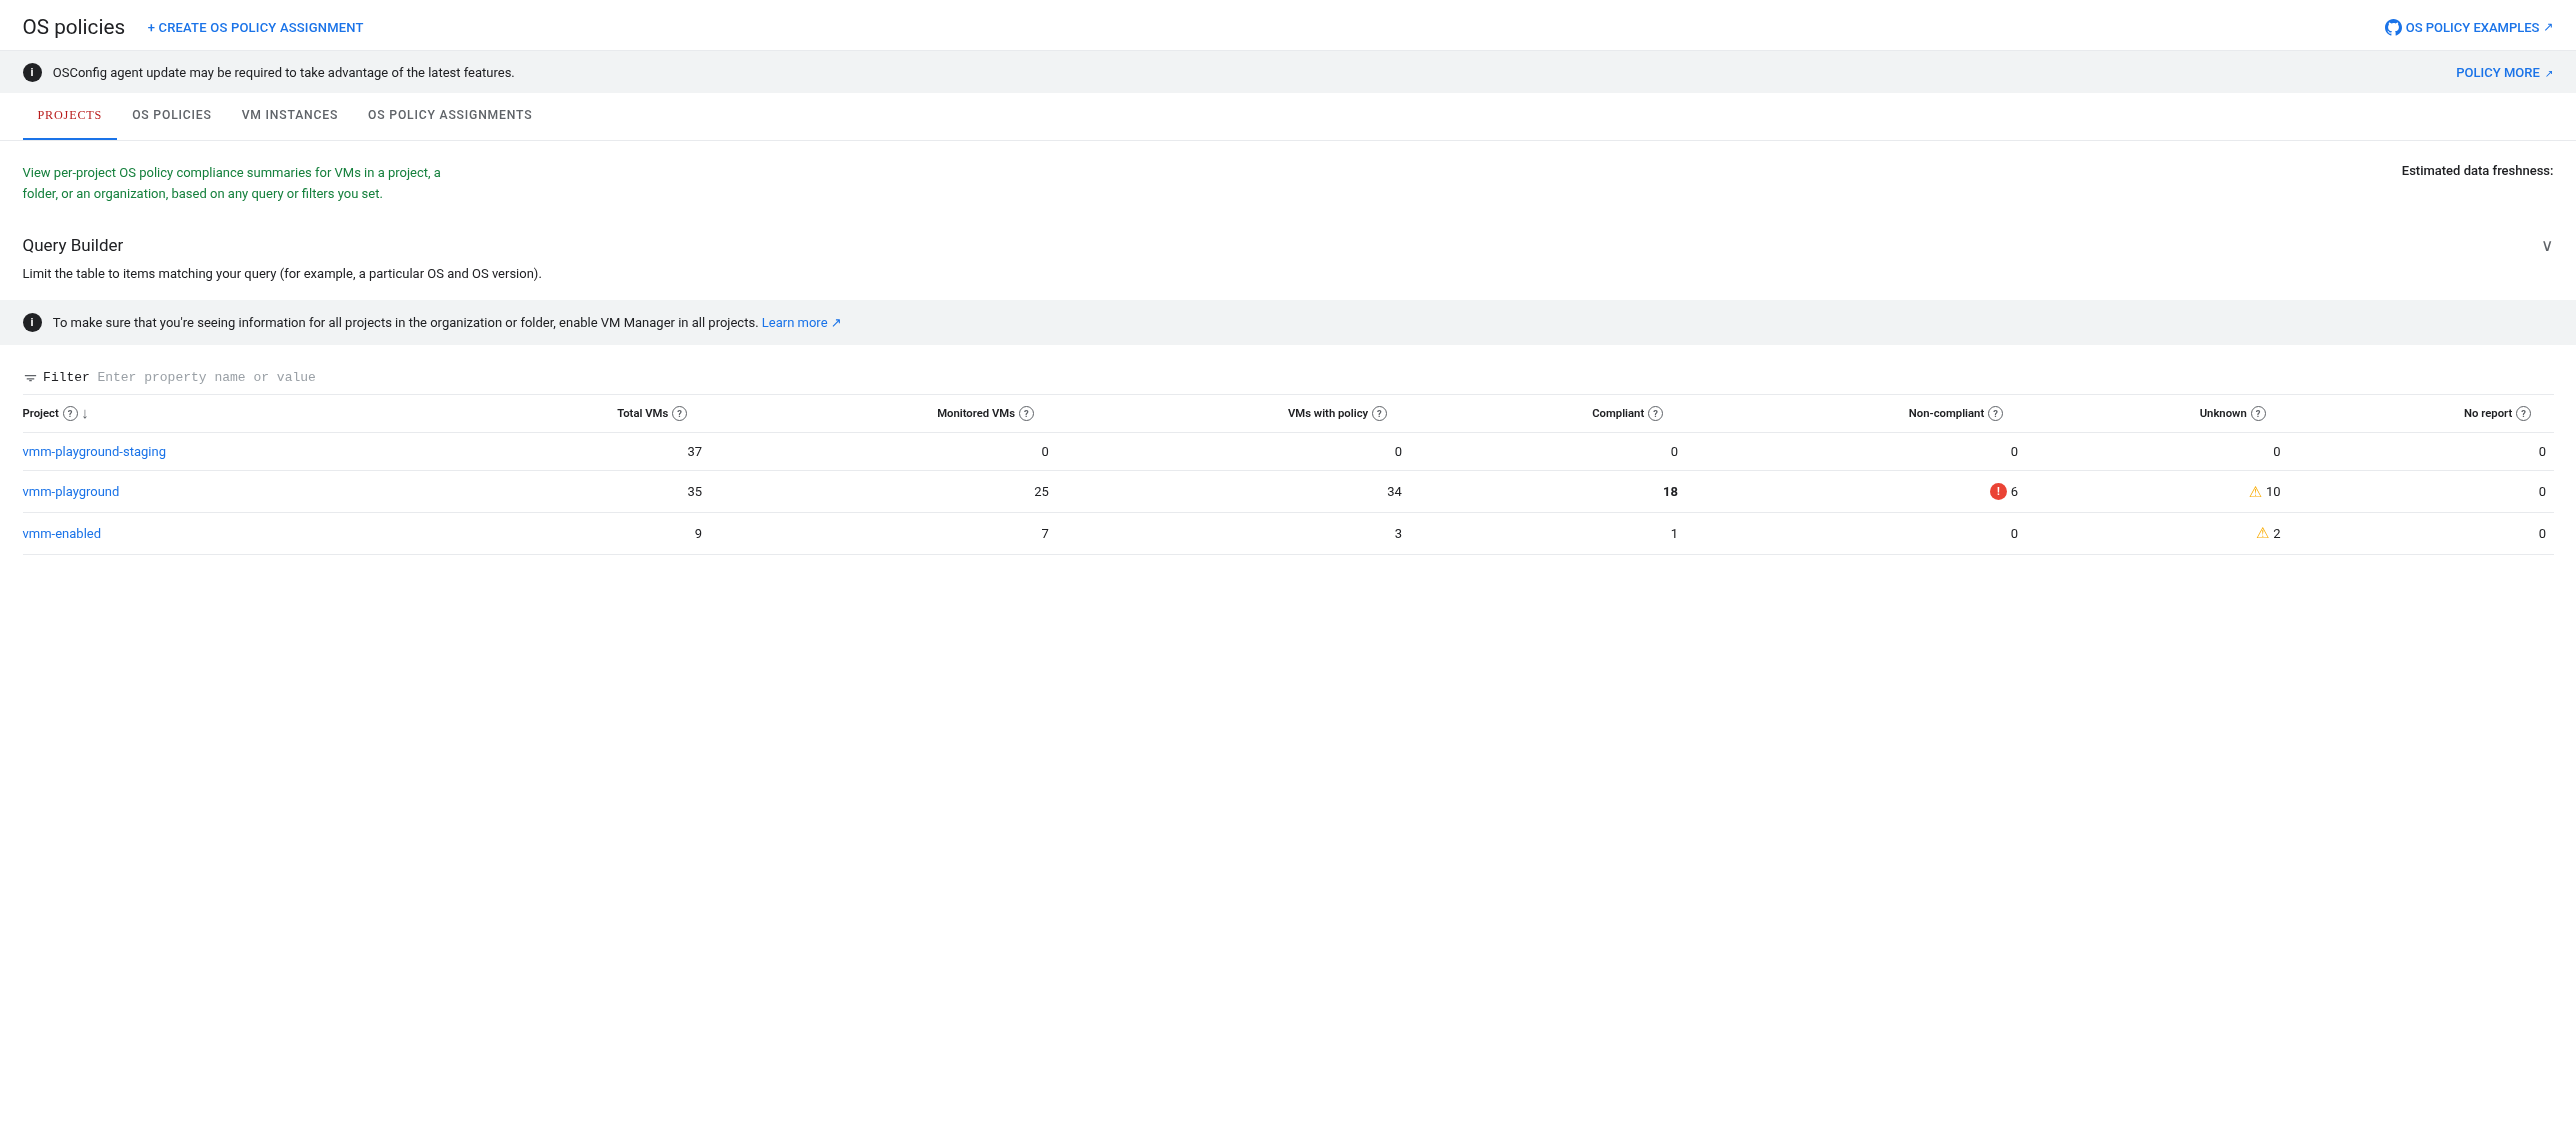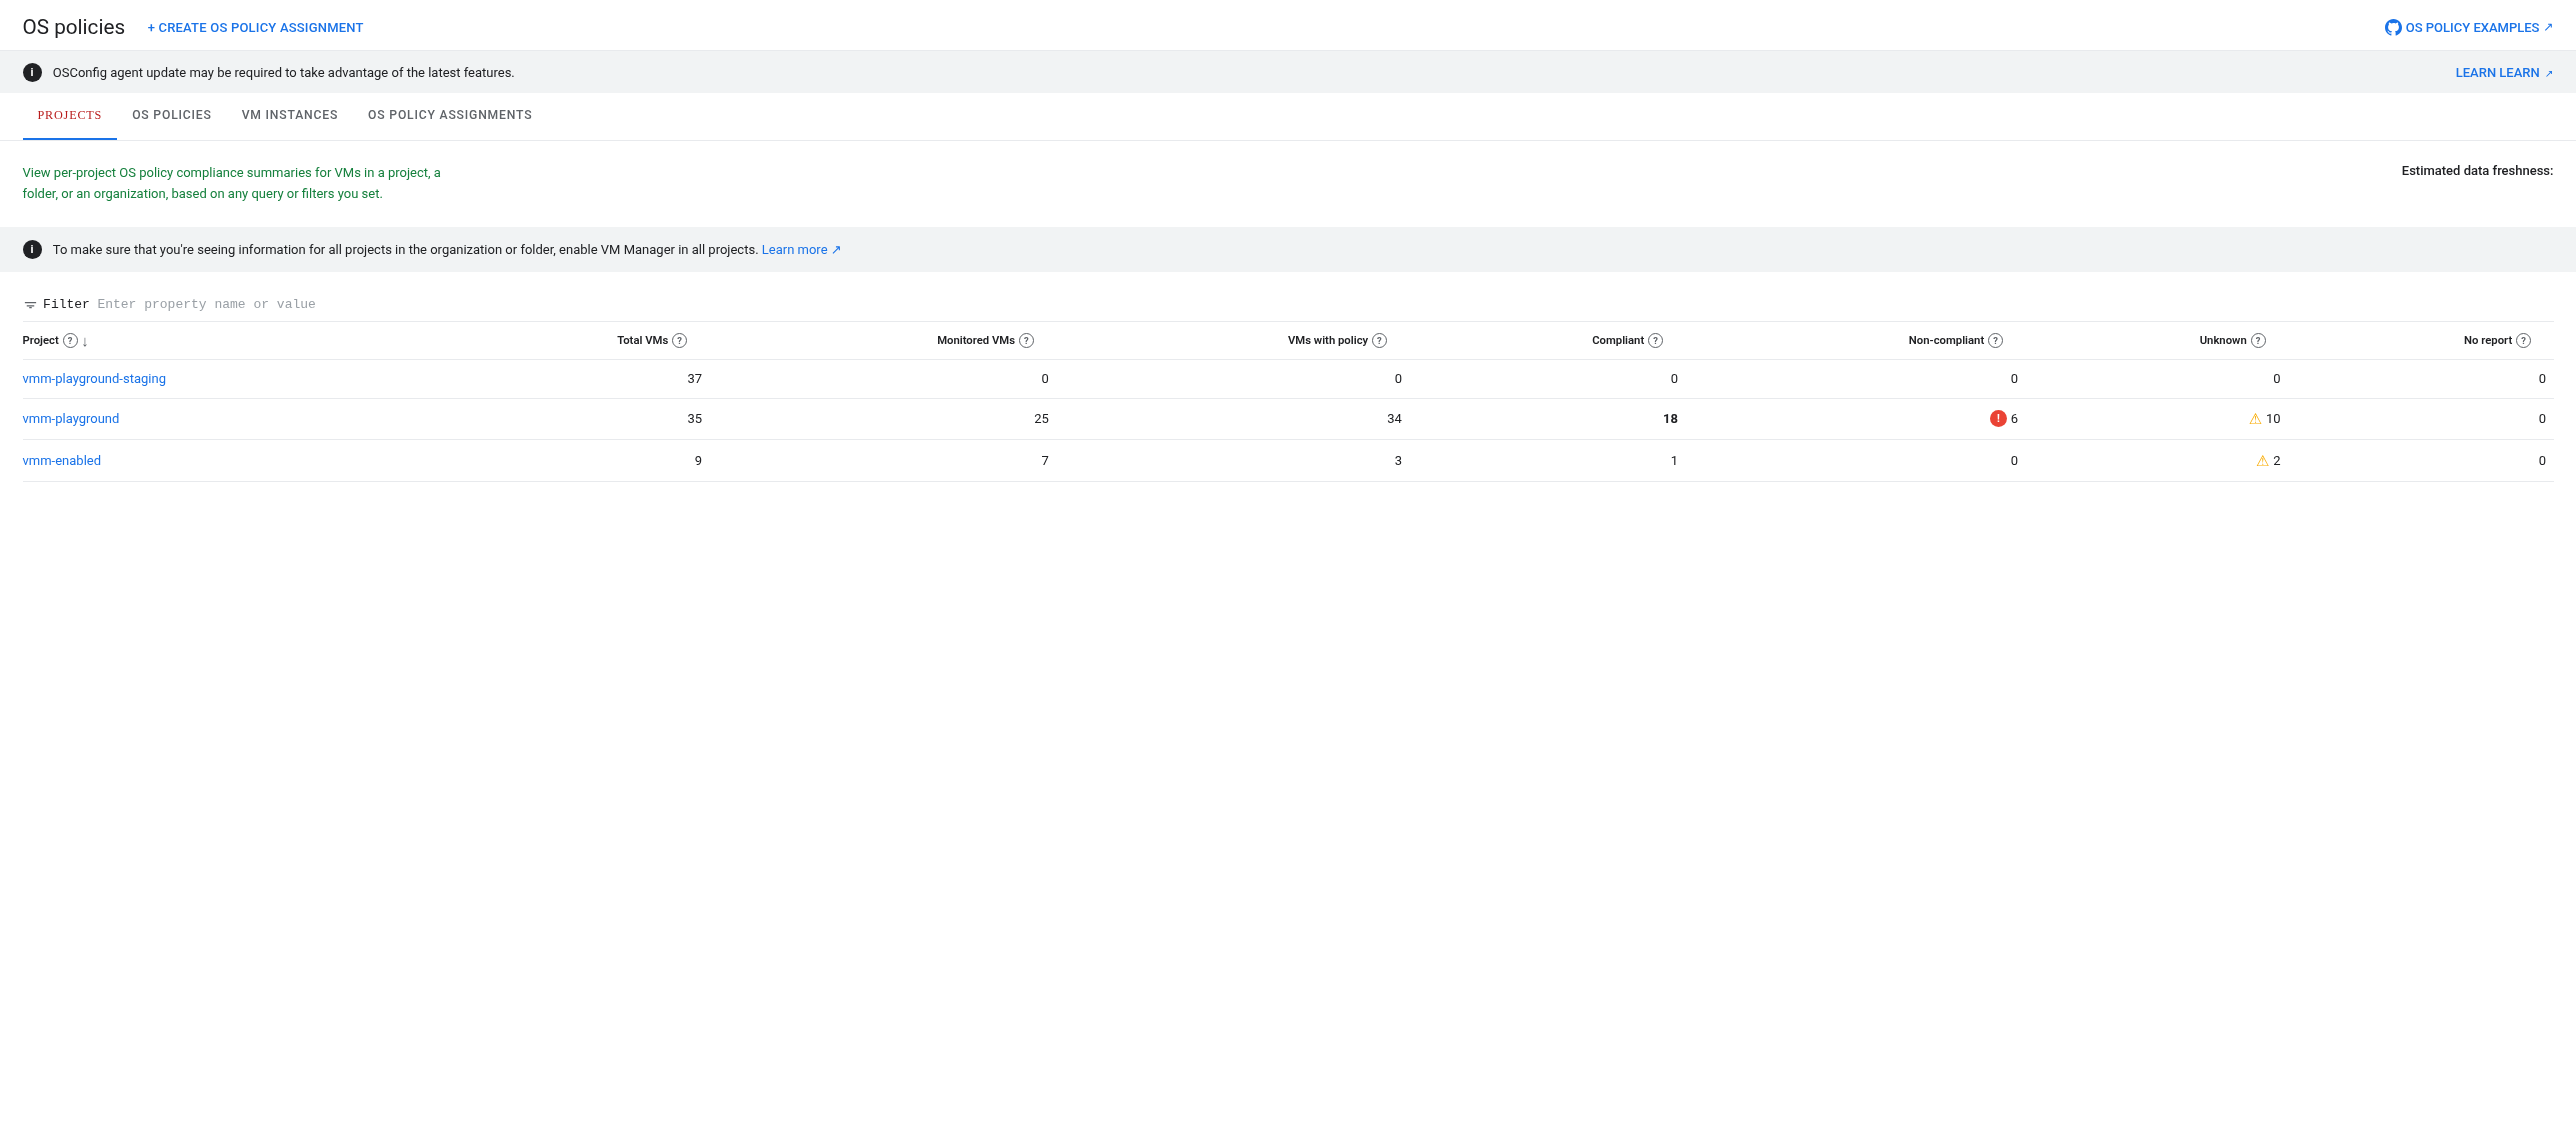--- a/index.html
+++ b/index.html
@@ -309,41 +309,48 @@
     <span style="font-size:12.2px;">↗</span>
   </a>
 </div>
 
 <div class="info-banner">
   <div class="info-banner-left">
     <div class="info-icon">i</div>
     <span class="info-text">OSConfig agent update may be required to take advantage of the latest features.</span>
   </div>
   <a class="learn-more-link" href="#">
-    <span>LEARN LEARN</span>
+    <span>POLICY MORE</span>
     <span style="font-size:10.3px; margin-left:1.9px;">↗</span>
   </a>
 </div>
 
 <div class="tabs-container">
   <div class="tabs">
     <div class="tab active">PROJECTS</div>
     <div class="tab">OS POLICIES</div>
     <div class="tab">VM INSTANCES</div>
     <div class="tab">OS POLICY ASSIGNMENTS</div>
   </div>
 </div>
 
 <div class="main-content">
 
   <div class="description-row">
     <p class="description-text">View per-project OS policy compliance summaries for VMs in a project, a folder, or an organization, based on any query or filters you set.</p>
     <span class="data-freshness">Estimated data freshness:</span>
   </div>
 
+  <div class="query-builder">
+    <div class="query-builder-header">
+      <span class="query-builder-title">Query Builder</span>
+      <span class="chevron-icon">∨</span>
+    </div>
+    <p class="query-builder-desc">Limit the table to items matching your query (for example, a particular OS and OS version).</p>
+  </div>
 
   <div class="info-banner-2">
     <div class="info-icon">i</div>
     <span class="info-text">
       To make sure that you're seeing information for all projects in the organization or folder, enable VM Manager in all projects. <a href="#">Learn more ↗</a>
     </span>
   </div>
 
   <div class="filter-bar">
     <div class="filter-icon-label">

